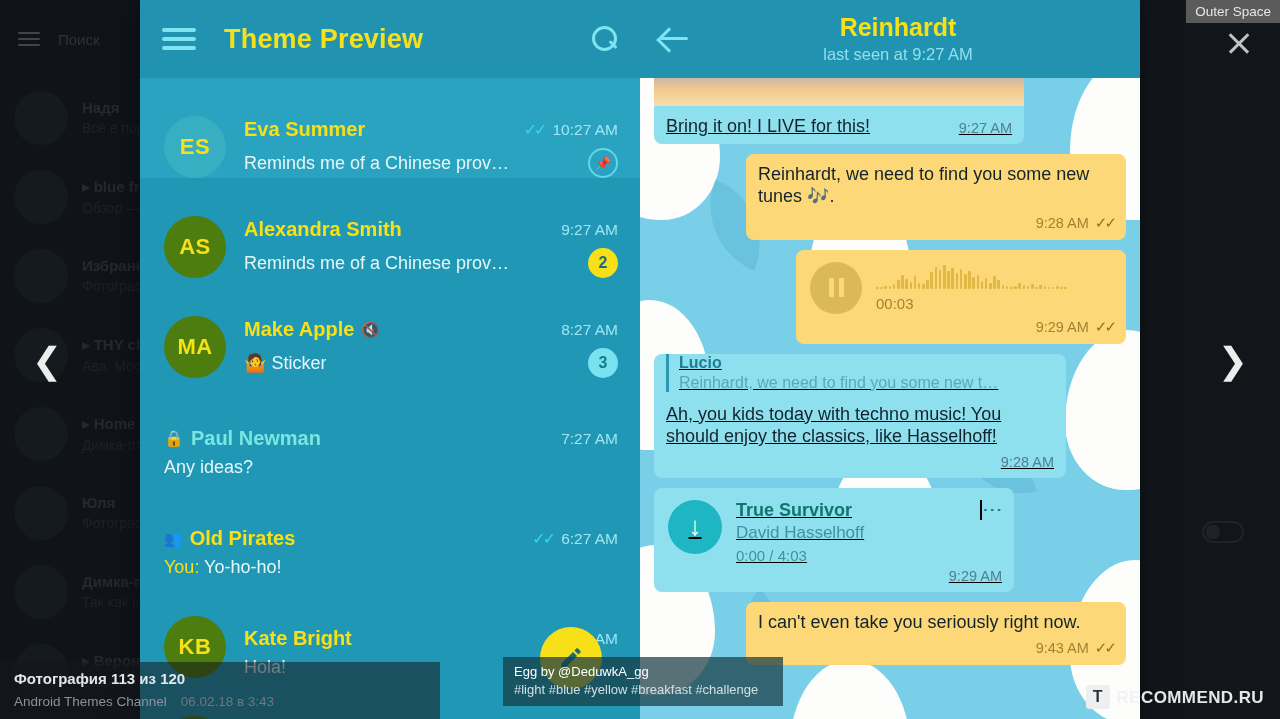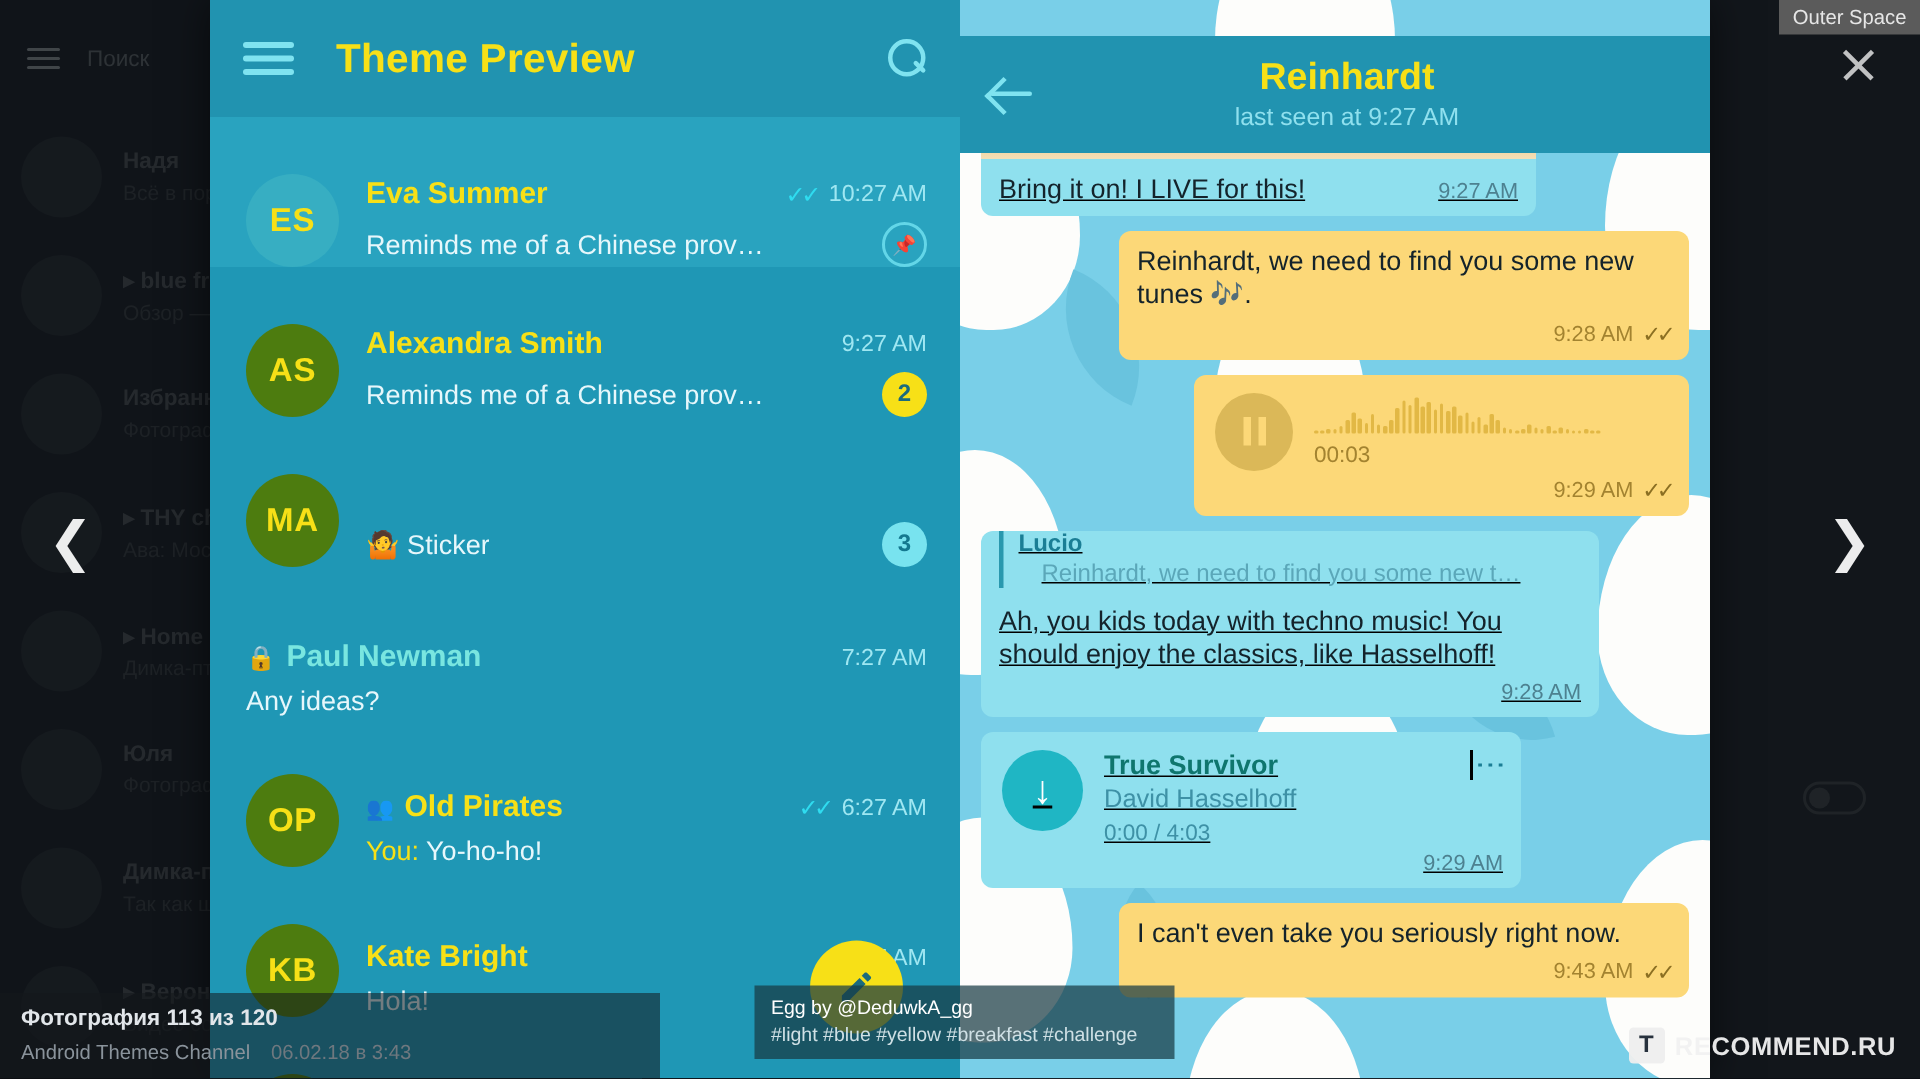--- a/index.html
+++ b/index.html
@@ -92,21 +92,21 @@
   .cprev .you{color:#f7e017;}
   .cbot .rightmark{margin-left:auto;padding-left:10px;display:flex;align-items:center;}
   .pin{width:30px;height:30px;border-radius:50%;border:2px solid #63d6e8;display:flex;align-items:center;justify-content:center;color:#4fc9e6;font-size:13px;}
   .unread{min-width:30px;height:30px;padding:0 9px;border-radius:15px;background:#78e3ef;color:#14788f;font-size:16px;font-weight:bold;display:flex;align-items:center;justify-content:center;}
   .unread.hi{background:#f7e017;color:#1c6b7d;}
 
   .fab{position:absolute;right:38px;bottom:30px;width:62px;height:62px;border-radius:50%;background:#f7e017;display:flex;align-items:center;justify-content:center;font-size:26px;z-index:5;}
 
   
   .conv{width:500px;position:relative;background:#79cfe8;overflow:hidden;}
-  .conv-header{height:78px;background:#2193b0;display:flex;align-items:center;padding:0 20px;gap:20px;position:relative;z-index:6;margin-top:24px;}
+  .conv-header{height:78px;background:#2193b0;display:flex;align-items:center;padding:0 20px;gap:20px;position:relative;z-index:6;}
   .back{width:30px;height:26px;position:relative;flex:none;}
   .back:before{content:"";position:absolute;left:0;top:11px;width:28px;height:3px;background:#7fe3f0;border-radius:2px;}
   .back:after{content:"";position:absolute;left:0;top:5px;width:15px;height:15px;border-left:3px solid #7fe3f0;border-bottom:3px solid #7fe3f0;transform:rotate(45deg);}
   .conv-ttls{flex:1;text-align:center;padding-right:34px;}
   .conv-name{color:#f7e017;font-size:25px;font-weight:bold;line-height:1.05;}
   .conv-status{color:#8fe0ee;font-size:16.5px;margin-top:4px;}
 
   .wall{position:absolute;left:0;top:0;right:0;bottom:0;background:#79cfe8;overflow:hidden;}
   .egg{position:absolute;background:#fdfdfb;border-radius:50% 50% 48% 48%/58% 58% 42% 42%;}
   .leaf{position:absolute;background:#69c3de;border-radius:0 100% 0 100%;}
@@ -119,21 +119,21 @@
   .mmeta{display:flex;align-items:center;justify-content:flex-end;gap:6px;padding:0 12px 8px;}
   .mtime{font-size:14.5px;color:#4d8190;}
   .msg.out .mtime{color:#a38330;}
   .mticks{font-size:15px;letter-spacing:-3px;color:#4d8190;}
   .msg.out .mticks{color:#8b6f22;}
   .photo{height:70px;border-radius:8px 8px 0 0;overflow:hidden;
          background:linear-gradient(#6aa9cf 0%,#8fc0dc 34%,#c9b9a8 60%,#f6c98a 78%,#f4dfb6 100%);}
 
   .reply{margin:10px 12px 2px;padding-left:10px;border-left:3px solid #2a98ae;}
   .rname{color:#1b7e95;font-size:16px;font-weight:bold;}
-  .rtxt{color:#5ba7b9;font-size:16px;white-space:nowrap;overflow:hidden;text-overflow:ellipsis;max-width:350px;margin-top:2px;text-align:center;}
+  .rtxt{color:#5ba7b9;font-size:16px;white-space:nowrap;overflow:hidden;text-overflow:ellipsis;max-width:350px;margin-top:2px;}
 
   .voice{display:flex;align-items:center;gap:14px;padding:12px 14px 4px;}
   .playbtn{width:52px;height:52px;border-radius:50%;background:#dbb858;display:flex;align-items:center;justify-content:center;flex:none;}
   .playbtn i{display:block;width:5px;height:19px;background:#fcd878;margin:0 2.5px;}
   .vwrap{flex:1;}
   .wave{display:flex;align-items:flex-end;height:26px;gap:1.6px;}
   .wave span{width:2.6px;background:#e2b845;border-radius:1px;}
   .vdur{color:#a38330;font-size:15px;margin-top:6px;}
 
   .audio{display:flex;gap:14px;padding:12px 14px 4px;}
@@ -325,20 +325,29 @@
                 <div class="cprev">Reminds me of a Chinese prov…</div>
                 <div class="rightmark">
                   <div class="unread hi">2</div>
                 </div>
               </div>
             </div>
           </div>
           <div class="crow">
             <div class="av">MA</div>
             <div class="cmid">
+              <div class="ctop">
+                <div class="cname">
+                  <span>Make Apple</span>
+                  <span class="mute">🔇</span>
+                </div>
+                <div class="cright">
+                  <span class="ctime">8:27 AM</span>
+                </div>
+              </div>
               <div class="cbot">
                 <div class="cprev">🤷 Sticker</div>
                 <div class="rightmark">
                   <div class="unread">3</div>
                 </div>
               </div>
             </div>
           </div>
           <div class="crow">
             <div class="cmid">
@@ -351,21 +360,20 @@
                   <span class="ctime">7:27 AM</span>
                 </div>
               </div>
               <div class="cbot">
                 <div class="cprev">Any ideas?</div>
                 <div class="rightmark"></div>
               </div>
             </div>
           </div>
           <div class="crow">
-            <div class="av">OP</div>
             <div class="cmid">
               <div class="ctop">
                 <div class="cname">
                   <span class="grp">👥</span>
                   <span>Old Pirates</span>
                 </div>
                 <div class="cright">
                   <span class="ticks">✓✓</span>
                   <span class="ctime">6:27 AM</span>
                 </div>

